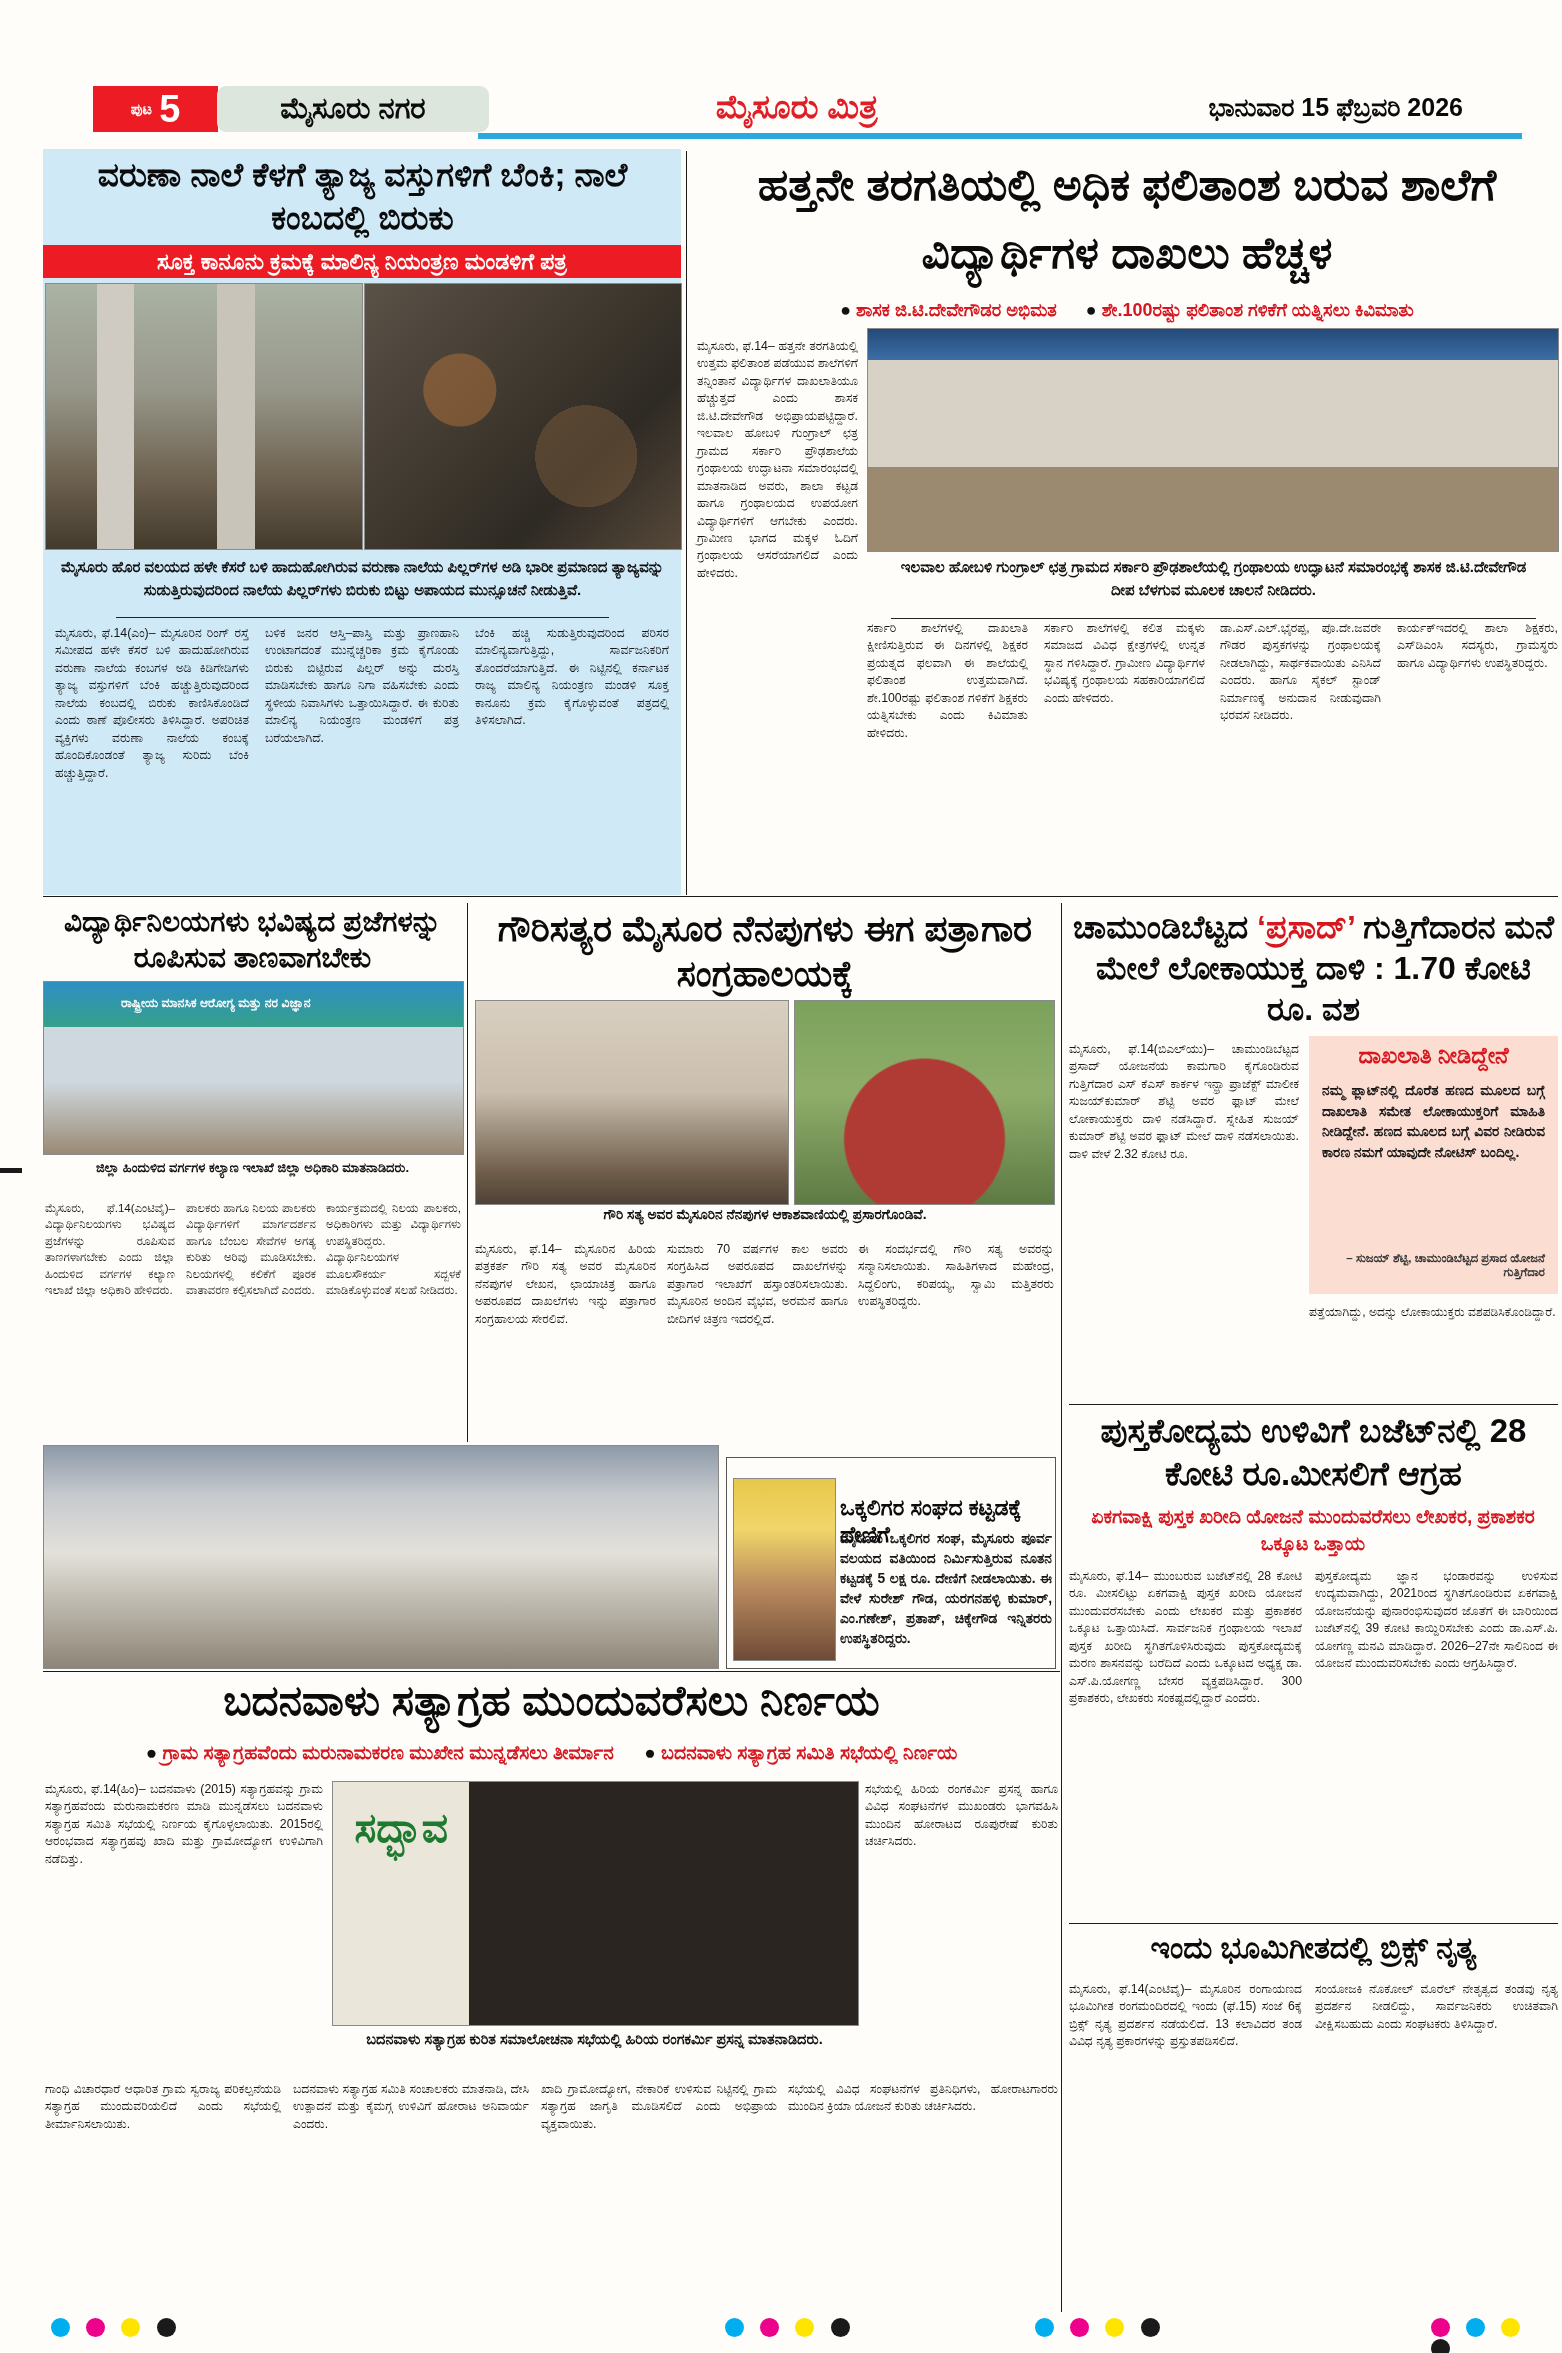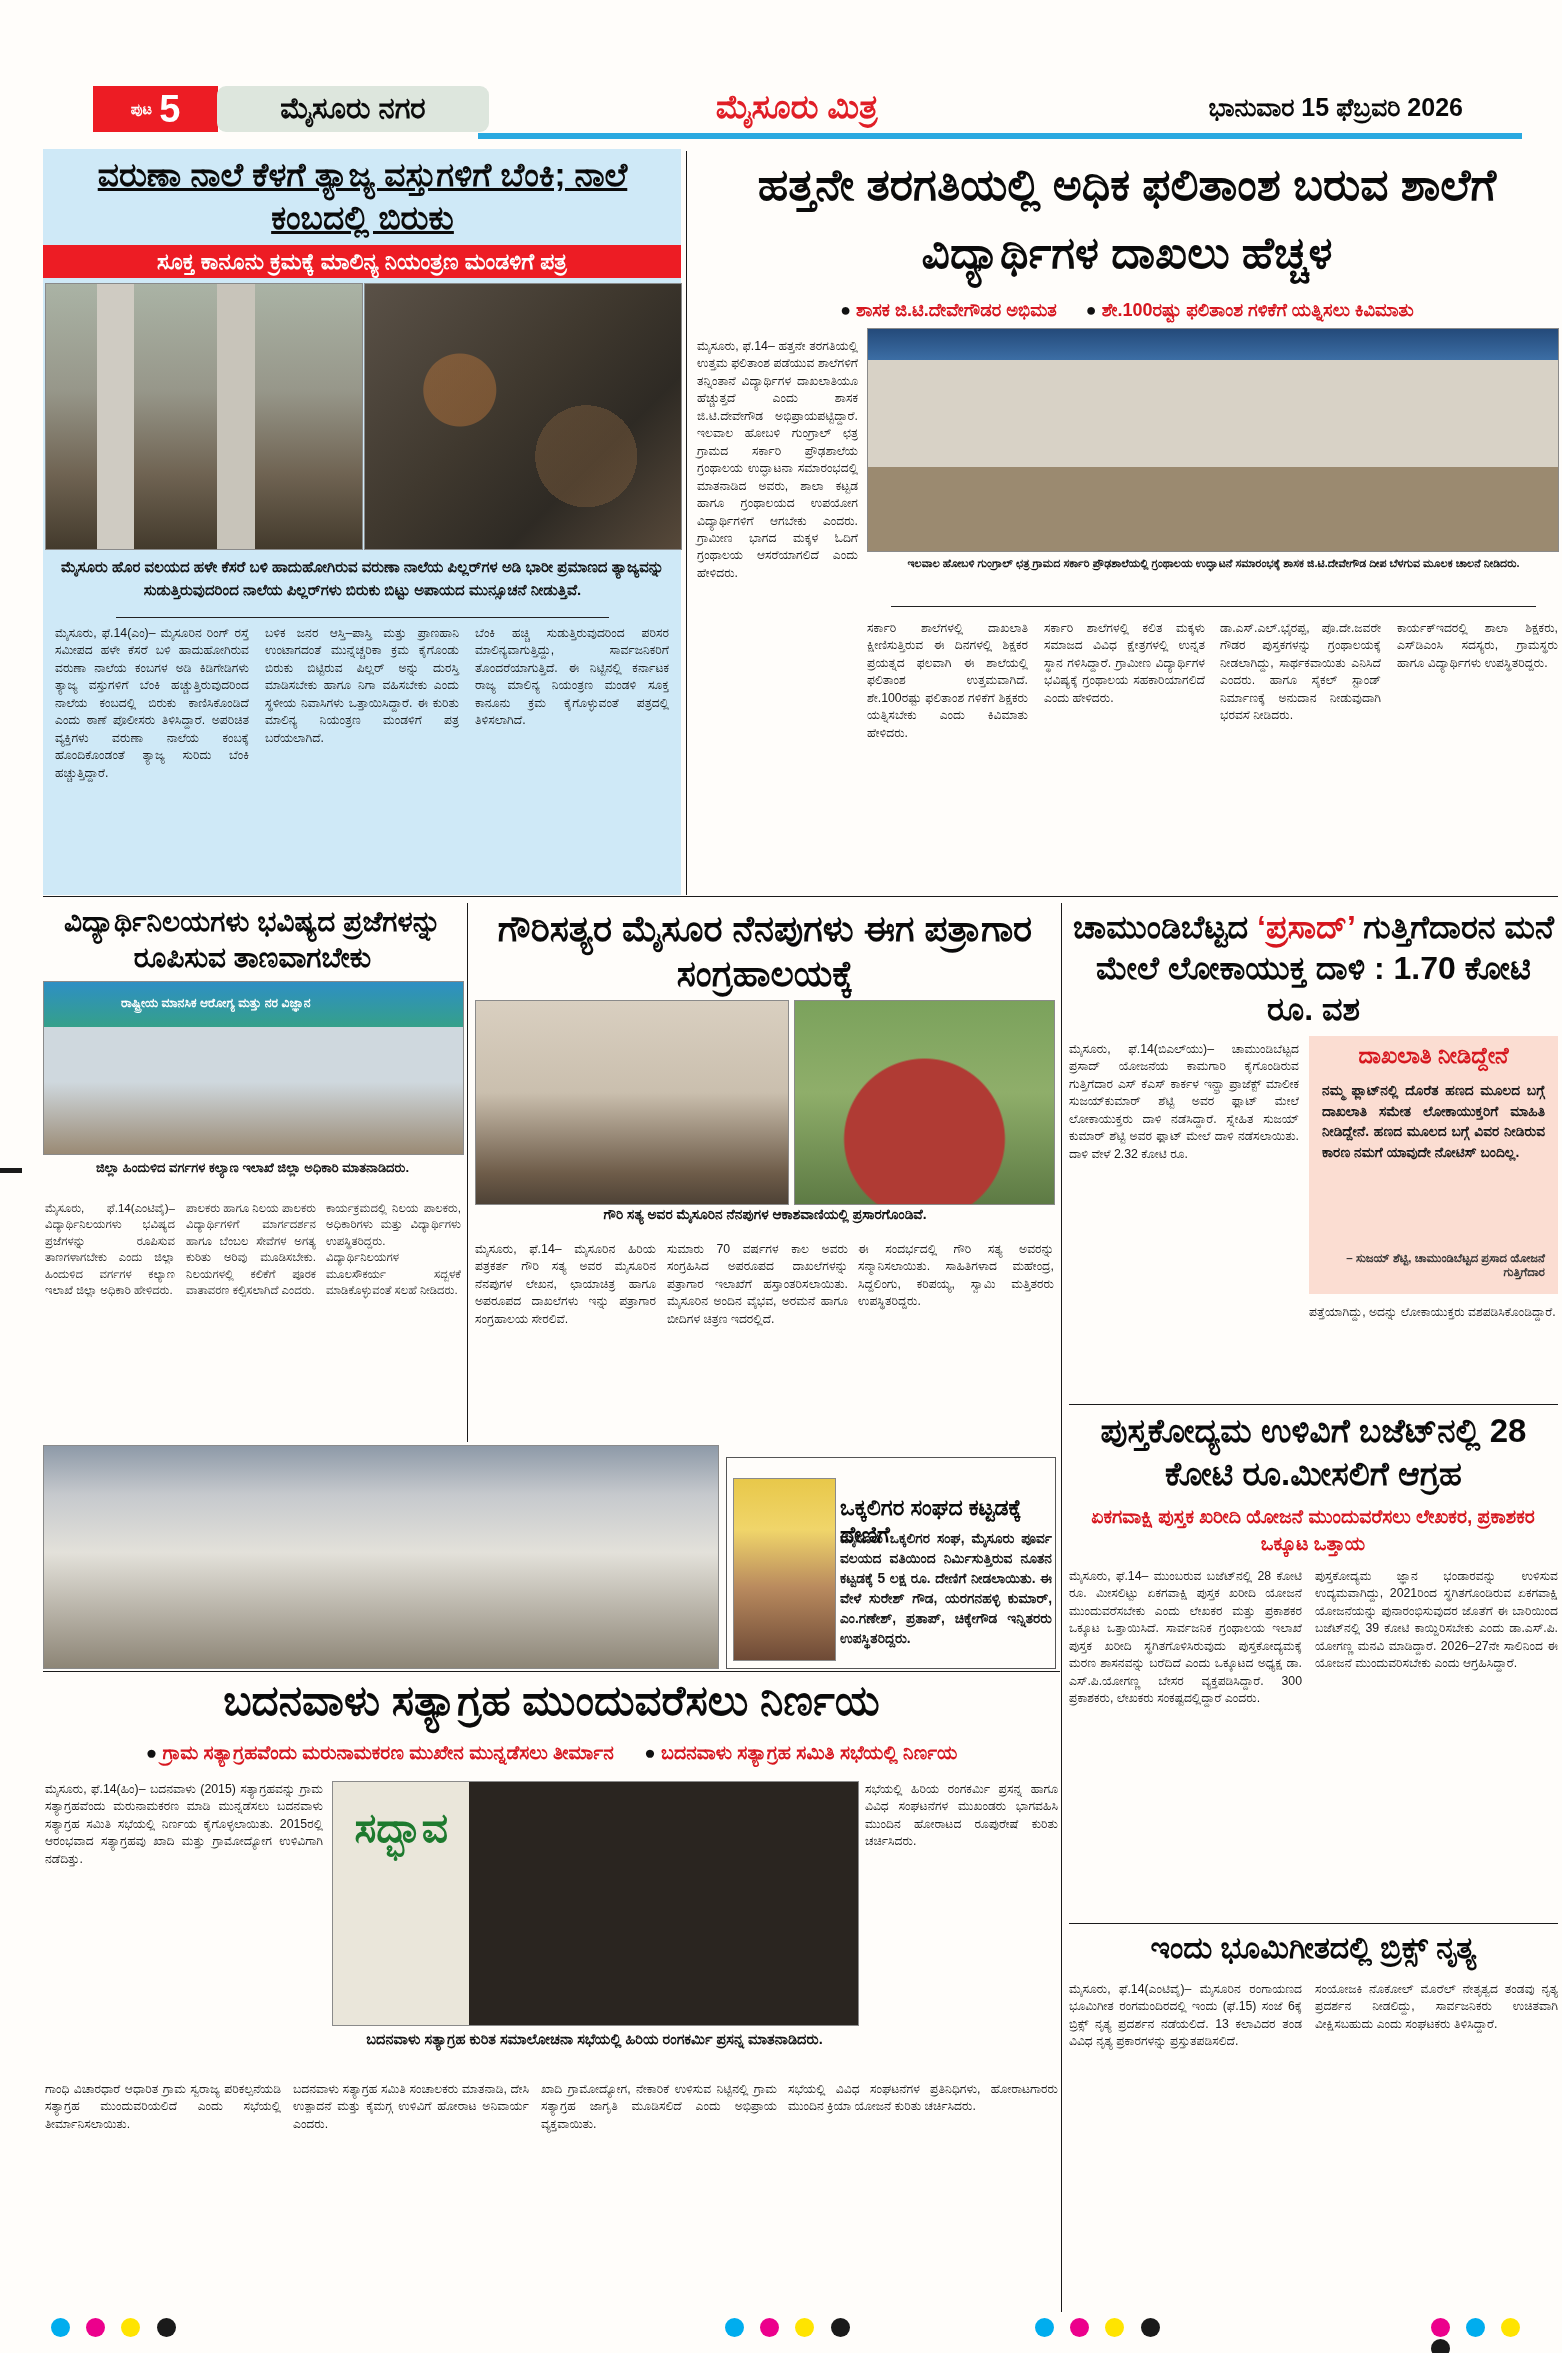--- a/index.html
+++ b/index.html
@@ -27,21 +27,21 @@
     <span style="color:#fff;font-size:38px;font-weight:bold;line-height:1;">5</span>
   </div>
   <div class="abs" style="left:217px;top:86px;width:272px;height:46px;background:#dde6dd;display:flex;align-items:center;justify-content:center;border-radius:9px;">
     <span class="hl" style="font-size:29px;">ಮೈಸೂರು ನಗರ</span>
   </div>
   <div class="abs" style="left:645px;top:88px;width:304px;height:42px;color:#e01e26;font-weight:bold;font-size:33px;text-align:center;transform:skewX(-4deg);">ಮೈಸೂರು ಮಿತ್ರ</div>
   <div class="abs" style="left:1130px;top:93px;width:333px;height:36px;font-size:25px;font-weight:bold;text-align:right;color:#0a0a0a;">ಭಾನುವಾರ 15 ಫೆಬ್ರವರಿ 2026</div>
   <div class="abs" style="left:478px;top:133px;width:1044px;height:5.8px;background:#2aa9e0;"></div>
 
   <div class="abs" style="left:43px;top:149px;width:638px;height:746px;background:#cfe9f7;"></div>
-  <div class="abs hl" style="left:51px;top:154px;width:623px;height:87px;font-size:33px;line-height:1.3;text-decoration:underline;">ವರುಣಾ ನಾಲೆ ಕೆಳಗೆ ತ್ಯಾಜ್ಯ ವಸ್ತುಗಳಿಗೆ ಬೆಂಕಿ; ನಾಲೆ ಕಂಬದಲ್ಲಿ ಬಿರುಕು</div>
+  <div class="abs hl" style="left:51px;top:154px;width:623px;height:87px;font-size:33px;line-height:1.3;">ವರುಣಾ ನಾಲೆ ಕೆಳಗೆ ತ್ಯಾಜ್ಯ ವಸ್ತುಗಳಿಗೆ ಬೆಂಕಿ; ನಾಲೆ ಕಂಬದಲ್ಲಿ ಬಿರುಕು</div>
   <div class="abs" style="left:43px;top:245px;width:638px;height:33px;background:#ed1c24;display:flex;align-items:center;justify-content:center;">
     <span style="color:#fff;font-weight:bold;font-size:22px;">ಸೂಕ್ತ ಕಾನೂನು ಕ್ರಮಕ್ಕೆ ಮಾಲಿನ್ಯ ನಿಯಂತ್ರಣ ಮಂಡಳಿಗೆ ಪತ್ರ</span>
   </div>
   <div class="photo" style="left:45px;top:283px;width:316px;height:265px;background:
        linear-gradient(90deg, rgba(0,0,0,0) 16%, #cfcbc2 16% 28%, rgba(0,0,0,0) 28% 54%, #c8c4ba 54% 66%, rgba(0,0,0,0) 66%),
        linear-gradient(180deg,#aab3a5 0%,#97978a 40%,#6f6352 72%,#433a2c 100%);"></div>
   <div class="photo" style="left:364px;top:283px;width:316px;height:265px;background:
        radial-gradient(circle at 30% 40%, rgba(190,120,60,.45) 0 36px, rgba(0,0,0,0) 37px),
        radial-gradient(circle at 70% 65%, rgba(120,90,60,.5) 0 51px, rgba(0,0,0,0) 51px),
        linear-gradient(135deg,#5a5147 0%,#3f382e 45%,#2e2a24 70%,#57493a 100%);"></div>
@@ -59,21 +59,21 @@
       <span>ಶಾಸಕ ಜಿ.ಟಿ.ದೇವೇಗೌಡರ ಅಭಿಮತ</span></span>
     <span style="display:inline-block;width:19px;"></span>
     <span class="blt"><span class="b">●</span>
       <span>ಶೇ.100ರಷ್ಟು ಫಲಿತಾಂಶ ಗಳಿಕೆಗೆ ಯತ್ನಿಸಲು ಕಿವಿಮಾತು</span></span>
   </div>
   <div class="abs bt" style="left:697px;top:338px;width:161px;height:552px;">ಮೈಸೂರು, ಫೆ.14– ಹತ್ತನೇ ತರಗತಿಯಲ್ಲಿ ಉತ್ತಮ ಫಲಿತಾಂಶ ಪಡೆಯುವ ಶಾಲೆಗಳಿಗೆ ತನ್ನಿಂತಾನೆ ವಿದ್ಯಾರ್ಥಿಗಳ ದಾಖಲಾತಿಯೂ ಹೆಚ್ಚುತ್ತದೆ ಎಂದು ಶಾಸಕ ಜಿ.ಟಿ.ದೇವೇಗೌಡ ಅಭಿಪ್ರಾಯಪಟ್ಟಿದ್ದಾರೆ. ಇಲವಾಲ ಹೋಬಳಿ ಗುಂಗ್ರಾಲ್ ಛತ್ರ ಗ್ರಾಮದ ಸರ್ಕಾರಿ ಪ್ರೌಢಶಾಲೆಯ ಗ್ರಂಥಾಲಯ ಉದ್ಘಾಟನಾ ಸಮಾರಂಭದಲ್ಲಿ ಮಾತನಾಡಿದ ಅವರು, ಶಾಲಾ ಕಟ್ಟಡ ಹಾಗೂ ಗ್ರಂಥಾಲಯದ ಉಪಯೋಗ ವಿದ್ಯಾರ್ಥಿಗಳಿಗೆ ಆಗಬೇಕು ಎಂದರು. ಗ್ರಾಮೀಣ ಭಾಗದ ಮಕ್ಕಳ ಓದಿಗೆ ಗ್ರಂಥಾಲಯ ಆಸರೆಯಾಗಲಿದೆ ಎಂದು ಹೇಳಿದರು.</div>
   <div class="photo" style="left:867px;top:328px;width:690px;height:222px;background:
        linear-gradient(180deg,#244a7a 0%,#3c6ea5 14%,#d8d2c6 14% 62%,#9b8a70 62% 100%),
        radial-gradient(circle at 82% 72%, rgba(150,40,40,.55) 0 33px, rgba(0,0,0,0) 34px);">
   </div>
-  <div class="abs cap" style="left:891px;top:555px;width:645px;height:51px;font-size:11px;line-height:1.55;border-bottom:1.4px solid #222;padding-bottom:0;">ಇಲವಾಲ ಹೋಬಳಿ ಗುಂಗ್ರಾಲ್ ಛತ್ರ ಗ್ರಾಮದ ಸರ್ಕಾರಿ ಪ್ರೌಢಶಾಲೆಯಲ್ಲಿ ಗ್ರಂಥಾಲಯ ಉದ್ಘಾಟನೆ ಸಮಾರಂಭಕ್ಕೆ ಶಾಸಕ ಜಿ.ಟಿ.ದೇವೇಗೌಡ ದೀಪ ಬೆಳಗುವ ಮೂಲಕ ಚಾಲನೆ ನೀಡಿದರು.</div>
+  <div class="abs cap" style="left:891px;top:555px;width:645px;height:51px;font-size:15px;line-height:1.55;border-bottom:1.4px solid #222;padding-bottom:12px;">ಇಲವಾಲ ಹೋಬಳಿ ಗುಂಗ್ರಾಲ್ ಛತ್ರ ಗ್ರಾಮದ ಸರ್ಕಾರಿ ಪ್ರೌಢಶಾಲೆಯಲ್ಲಿ ಗ್ರಂಥಾಲಯ ಉದ್ಘಾಟನೆ ಸಮಾರಂಭಕ್ಕೆ ಶಾಸಕ ಜಿ.ಟಿ.ದೇವೇಗೌಡ ದೀಪ ಬೆಳಗುವ ಮೂಲಕ ಚಾಲನೆ ನೀಡಿದರು.</div>
   <div class="abs bt" style="left:867px;top:620px;width:161px;height:268px;">ಸರ್ಕಾರಿ ಶಾಲೆಗಳಲ್ಲಿ ದಾಖಲಾತಿ ಕ್ಷೀಣಿಸುತ್ತಿರುವ ಈ ದಿನಗಳಲ್ಲಿ ಶಿಕ್ಷಕರ ಪ್ರಯತ್ನದ ಫಲವಾಗಿ ಈ ಶಾಲೆಯಲ್ಲಿ ಫಲಿತಾಂಶ ಉತ್ತಮವಾಗಿದೆ. ಶೇ.100ರಷ್ಟು ಫಲಿತಾಂಶ ಗಳಿಕೆಗೆ ಶಿಕ್ಷಕರು ಯತ್ನಿಸಬೇಕು ಎಂದು ಕಿವಿಮಾತು ಹೇಳಿದರು.</div>
   <div class="abs bt" style="left:1044px;top:620px;width:161px;height:268px;">ಸರ್ಕಾರಿ ಶಾಲೆಗಳಲ್ಲಿ ಕಲಿತ ಮಕ್ಕಳು ಸಮಾಜದ ವಿವಿಧ ಕ್ಷೇತ್ರಗಳಲ್ಲಿ ಉನ್ನತ ಸ್ಥಾನ ಗಳಿಸಿದ್ದಾರೆ. ಗ್ರಾಮೀಣ ವಿದ್ಯಾರ್ಥಿಗಳ ಭವಿಷ್ಯಕ್ಕೆ ಗ್ರಂಥಾಲಯ ಸಹಕಾರಿಯಾಗಲಿದೆ ಎಂದು ಹೇಳಿದರು.</div>
   <div class="abs bt" style="left:1220px;top:620px;width:161px;height:268px;">ಡಾ.ಎಸ್.ಎಲ್.ಭೈರಪ್ಪ, ಪೊ.ದೇ.ಜವರೇ ಗೌಡರ ಪುಸ್ತಕಗಳನ್ನು ಗ್ರಂಥಾಲಯಕ್ಕೆ ನೀಡಲಾಗಿದ್ದು, ಸಾರ್ಥಕವಾಯಿತು ಎನಿಸಿದೆ ಎಂದರು. ಹಾಗೂ ಸೈಕಲ್ ಸ್ಟಾಂಡ್ ನಿರ್ಮಾಣಕ್ಕೆ ಅನುದಾನ ನೀಡುವುದಾಗಿ ಭರವಸೆ ನೀಡಿದರು.</div>
   <div class="abs bt" style="left:1397px;top:620px;width:161px;height:268px;">ಕಾರ್ಯಕ್ಇದರಲ್ಲಿ ಶಾಲಾ ಶಿಕ್ಷಕರು, ಎಸ್‌ಡಿಎಂಸಿ ಸದಸ್ಯರು, ಗ್ರಾಮಸ್ಥರು ಹಾಗೂ ವಿದ್ಯಾರ್ಥಿಗಳು ಉಪಸ್ಥಿತರಿದ್ದರು.</div>
 
   <div class="rule-h" style="left:43px;top:896px;width:1515px;"></div>
 
   <div class="abs hl" style="left:43px;top:904px;width:419px;height:72px;font-size:28px;line-height:1.3;">ವಿದ್ಯಾರ್ಥಿನಿಲಯಗಳು ಭವಿಷ್ಯದ ಪ್ರಜೆಗಳನ್ನು ರೂಪಿಸುವ ತಾಣವಾಗಬೇಕು</div>
   <div class="photo" style="left:43px;top:981px;width:419px;height:172px;background:linear-gradient(180deg,#2e8fc4 0%,#35a08a 26%,#cfd8de 26% 58%,#9a8a74 100%);">
     <div style="position:absolute;left:6%;top:8%;width:70%;color:#ffffff;font-size:12.3px;font-weight:bold;text-align:center;">ರಾಷ್ಟ್ರೀಯ ಮಾನಸಿಕ ಆರೋಗ್ಯ ಮತ್ತು ನರ ವಿಜ್ಞಾನ</div>

